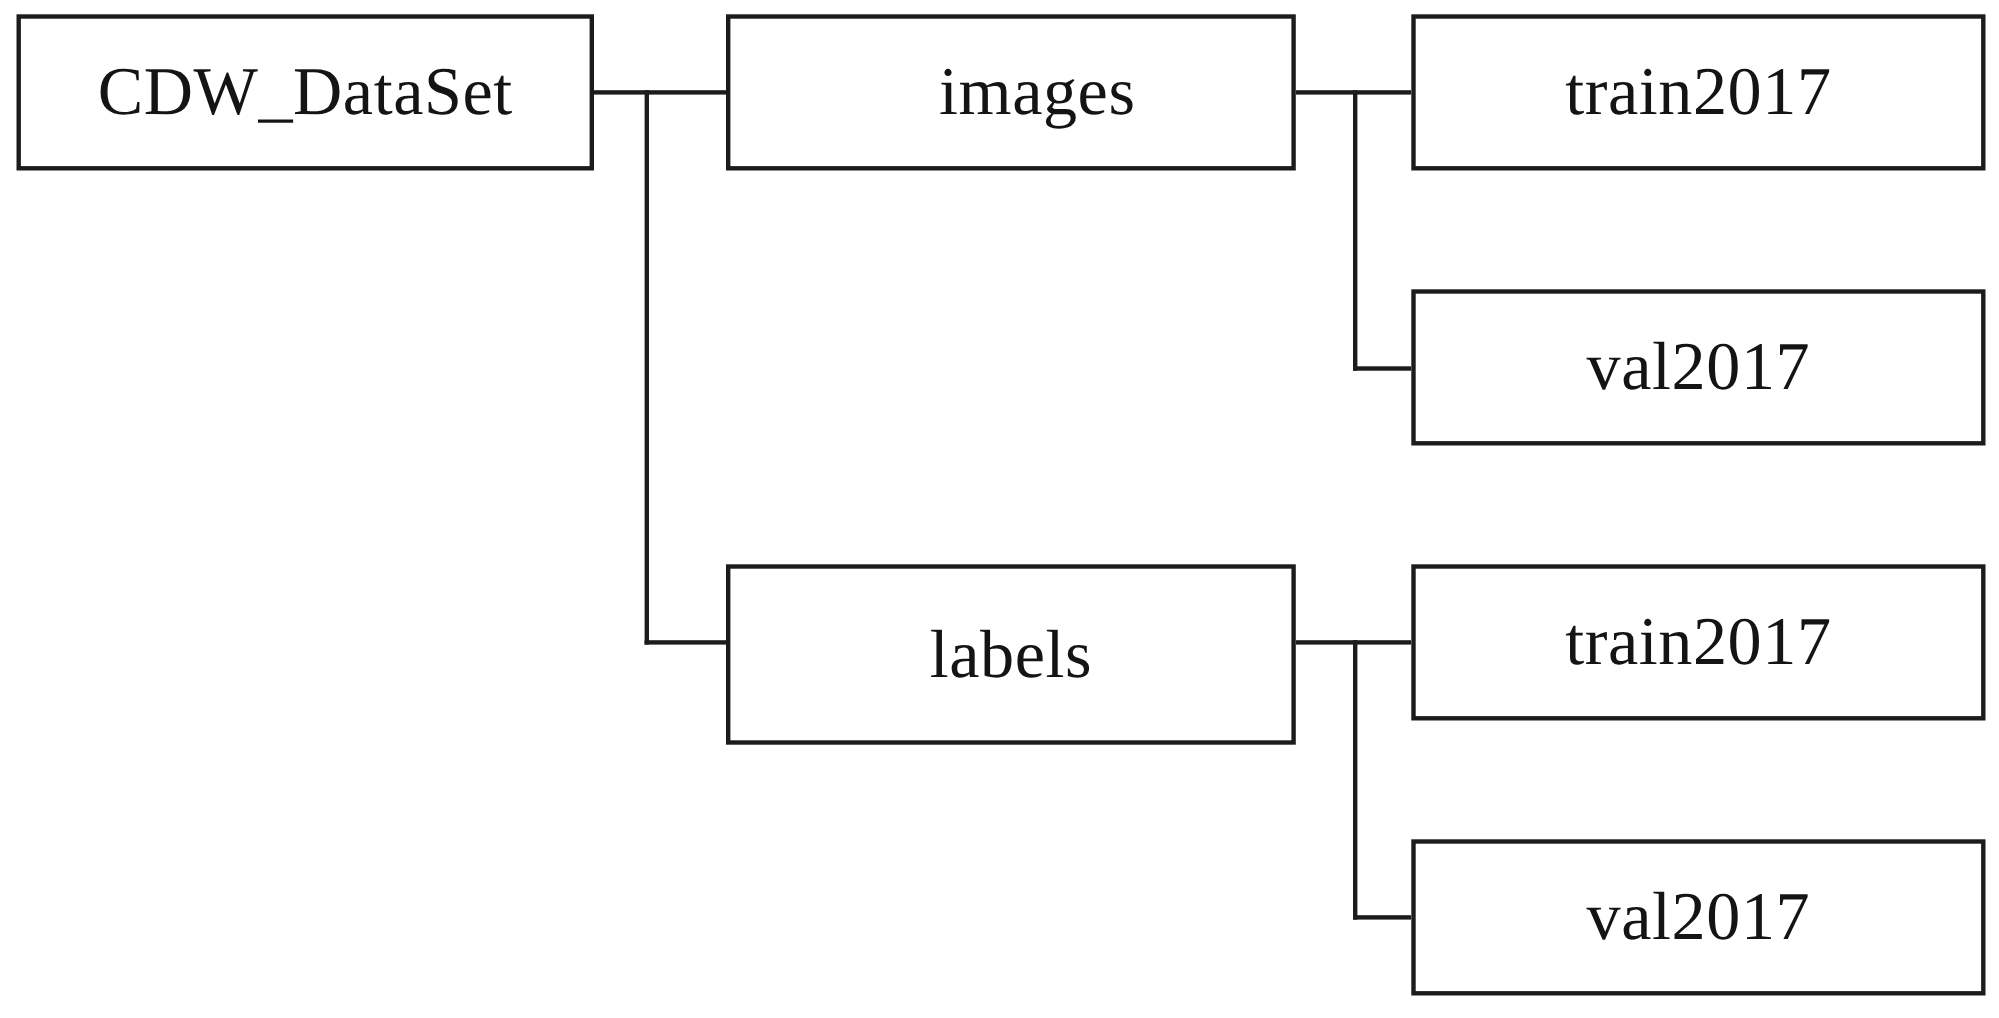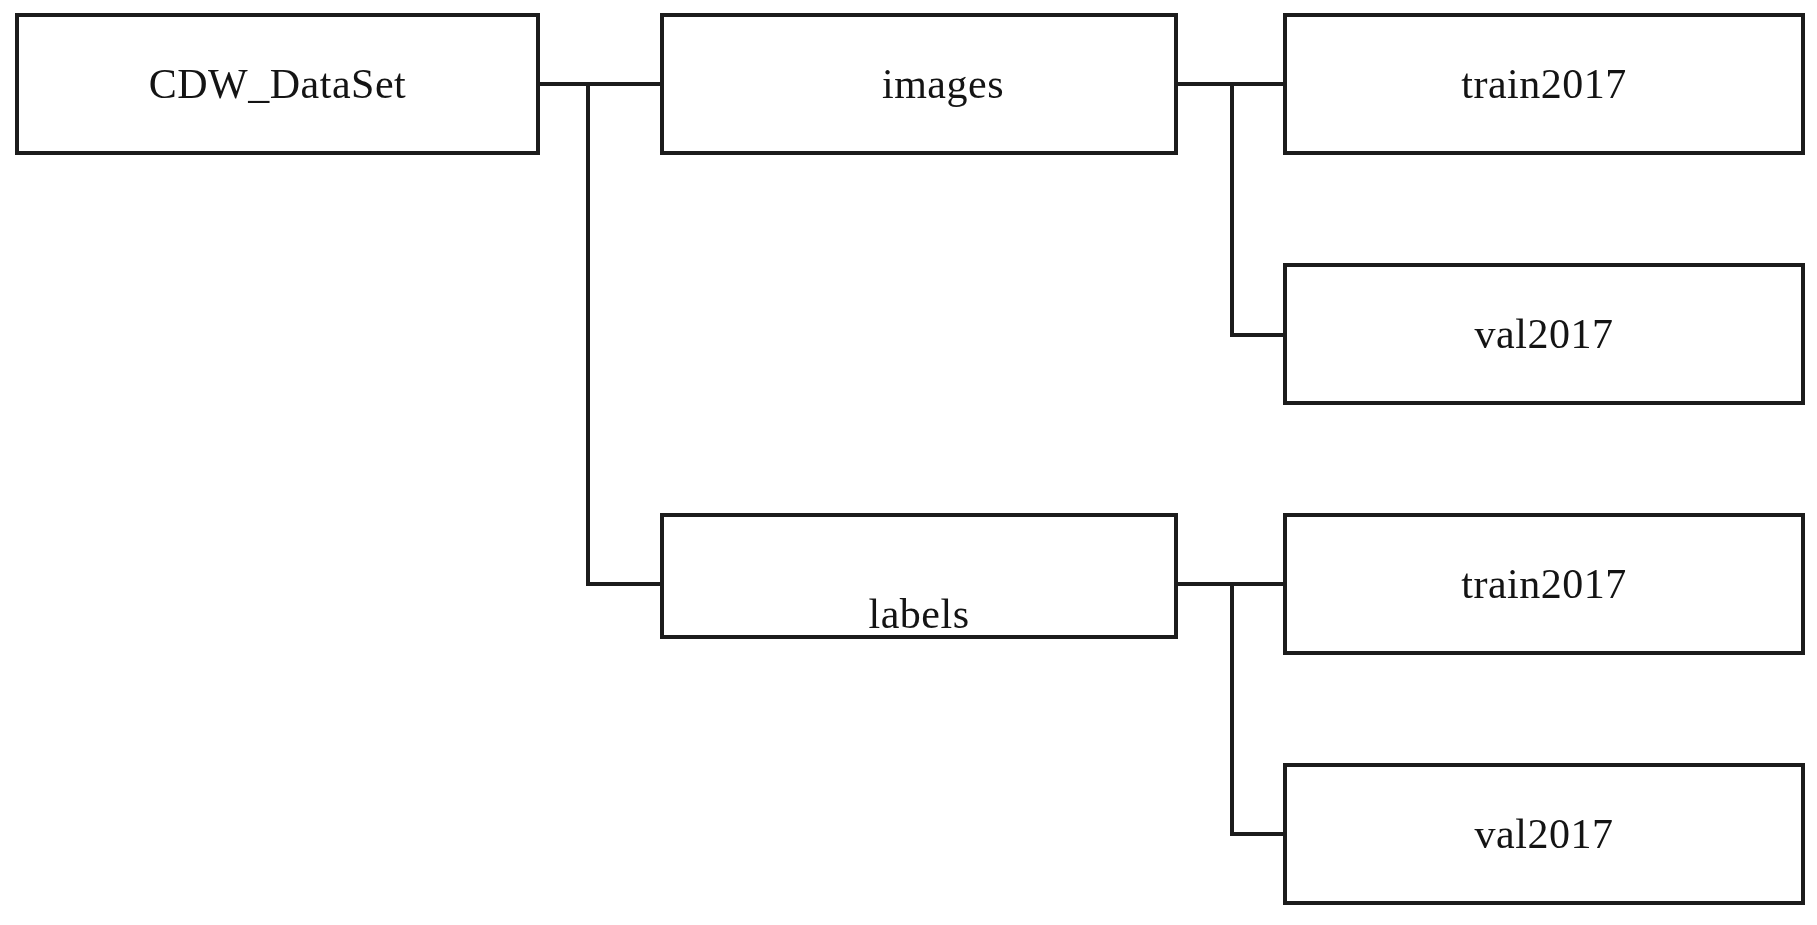--- a/index.html
+++ b/index.html
@@ -19,37 +19,37 @@
     position: absolute;
     box-sizing: border-box;
     border: 4px solid #1c1c1c;
     background: #ffffff;
     display: flex;
     align-items: center;
     justify-content: center;
     z-index: 2;
   }
   .node .label {
-    font-size: 42px;
+    font-size: 62px;
     color: #141414;
     line-height: 1;
     white-space: nowrap;
     letter-spacing: 0.5px;
   }
   .line {
     position: absolute;
     background: #1c1c1c;
     z-index: 1;
   }
   
   .n-root        { left: 15px;   top: 13px;  width: 525px; height: 142px; }
   .n-images      { left: 660px;  top: 13px;  width: 518px; height: 142px; padding-left: 48px; }
   .n-img-train   { left: 1283px; top: 13px;  width: 522px; height: 142px; }
   .n-img-val     { left: 1283px; top: 263px; width: 522px; height: 142px; }
-  .n-labels      { left: 660px;  top: 513px; width: 518px; height: 126px; align-items: flex-end; }
+  .n-labels      { left: 660px;  top: 513px; width: 518px; height: 164px; }
   .n-lbl-train   { left: 1283px; top: 513px; width: 522px; height: 142px; }
   .n-lbl-val     { left: 1283px; top: 763px; width: 522px; height: 142px; }
   
   .c-root-h      { left: 540px;  top: 82px;  width: 120px; height: 4px; }
   .c-root-v      { left: 586px;  top: 82px;  width: 4px;   height: 504px; }
   .c-labels-h    { left: 586px;  top: 582px; width: 74px;  height: 4px; }
   .c-img-h       { left: 1178px; top: 82px;  width: 105px; height: 4px; }
   .c-img-v       { left: 1230px; top: 82px;  width: 4px;   height: 255px; }
   .c-imgval-h    { left: 1230px; top: 333px; width: 53px;  height: 4px; }
   .c-lbl-h      { left: 1178px; top: 582px; width: 105px; height: 4px; }

